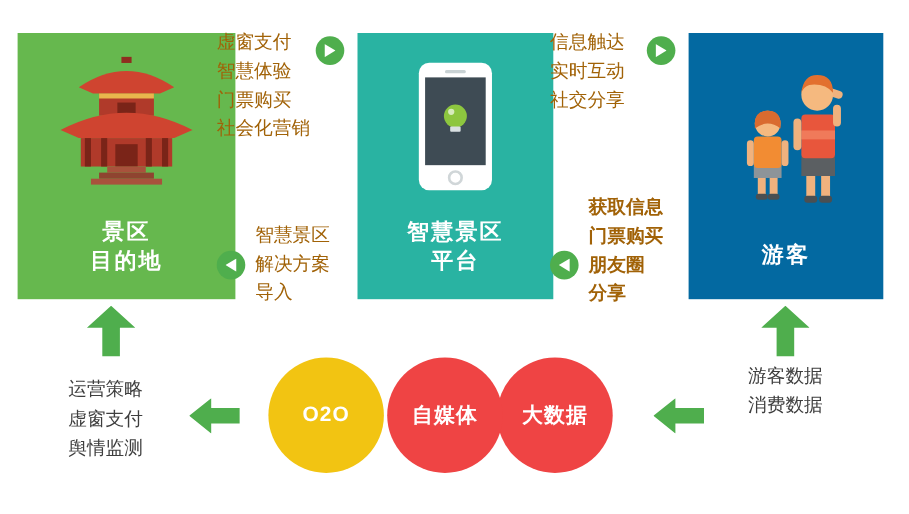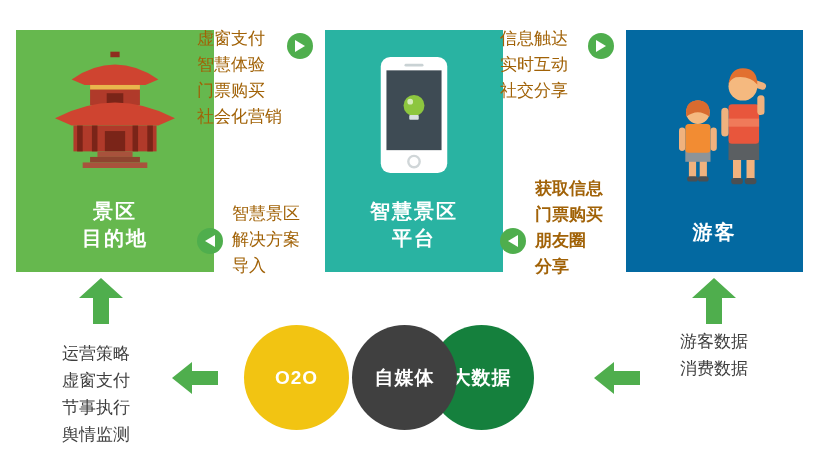--- a/index.html
+++ b/index.html
@@ -161,38 +161,37 @@
   <svg class="big-arrow" style="left:79px;top:278px;" width="44" height="46" viewBox="0 0 44 46">
     <polygon points="22,0 44,20 30,20 30,46 14,46 14,20 0,20" style="fill: rgb(79, 174, 77);"></polygon>
   </svg>
   <svg class="big-arrow" style="left:692px;top:278px;" width="44" height="46" viewBox="0 0 44 46">
     <polygon points="22,0 44,20 30,20 30,46 14,46 14,20 0,20" style="fill: rgb(79, 174, 77);"></polygon>
   </svg>
 
   <div class="venn-circle" style="left: 244px; z-index: 1; background-color: rgb(242, 196, 18);">
     <span>O2O</span>
   </div>
-  <div class="venn-circle" style="left: 429px; z-index: 1; background-color: #15803d;">
+  <div class="venn-circle" style="left: 452px; z-index: 1; background-color: #ef4444;">
     <span>大数据</span>
   </div>
-  <div class="venn-circle" style="left: 352px; z-index: 2; background-color: #404040; justify-content: center;">
+  <div class="venn-circle" style="left: 352px; z-index: 2; background-color: #ef4444; justify-content: center;">
     <span>自媒体</span>
   </div>
 
   <svg class="big-arrow" style="left:172px;top:362px;" width="46" height="32" viewBox="0 0 46 32">
     <polygon points="0,16 20,0 20,9 46,9 46,23 20,23 20,32" style="fill: rgb(79, 174, 77);"></polygon>
   </svg>
   <svg class="big-arrow" style="left:594px;top:362px;" width="46" height="32" viewBox="0 0 46 32">
     <polygon points="0,16 20,0 20,9 46,9 46,23 20,23 20,32" style="fill: rgb(79, 174, 77);"></polygon>
   </svg>
 
   <div class="side-text" style="left:62px;top:328px;margin-top:12px;">
     <div>运营策略</div>
     <div>虚窗支付</div>
-    <div>节事执行</div>
     <div>舆情监测</div>
   </div>
 
   <div class="side-text" style="left:680px;top:328px;text-align:center;">
     <div>游客数据</div>
     <div>消费数据</div>
   </div>
 
 </div>
 

